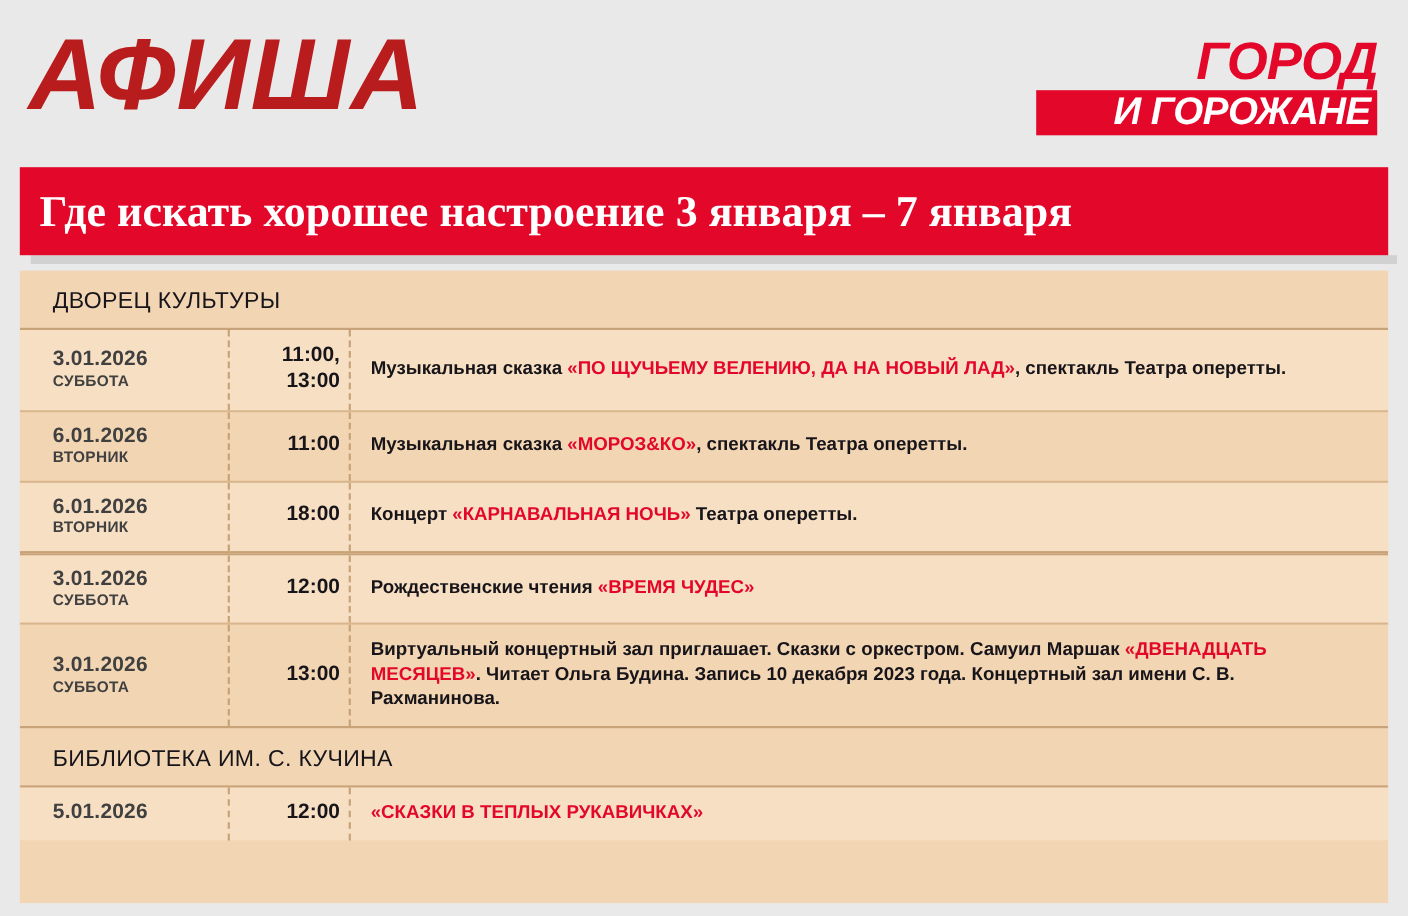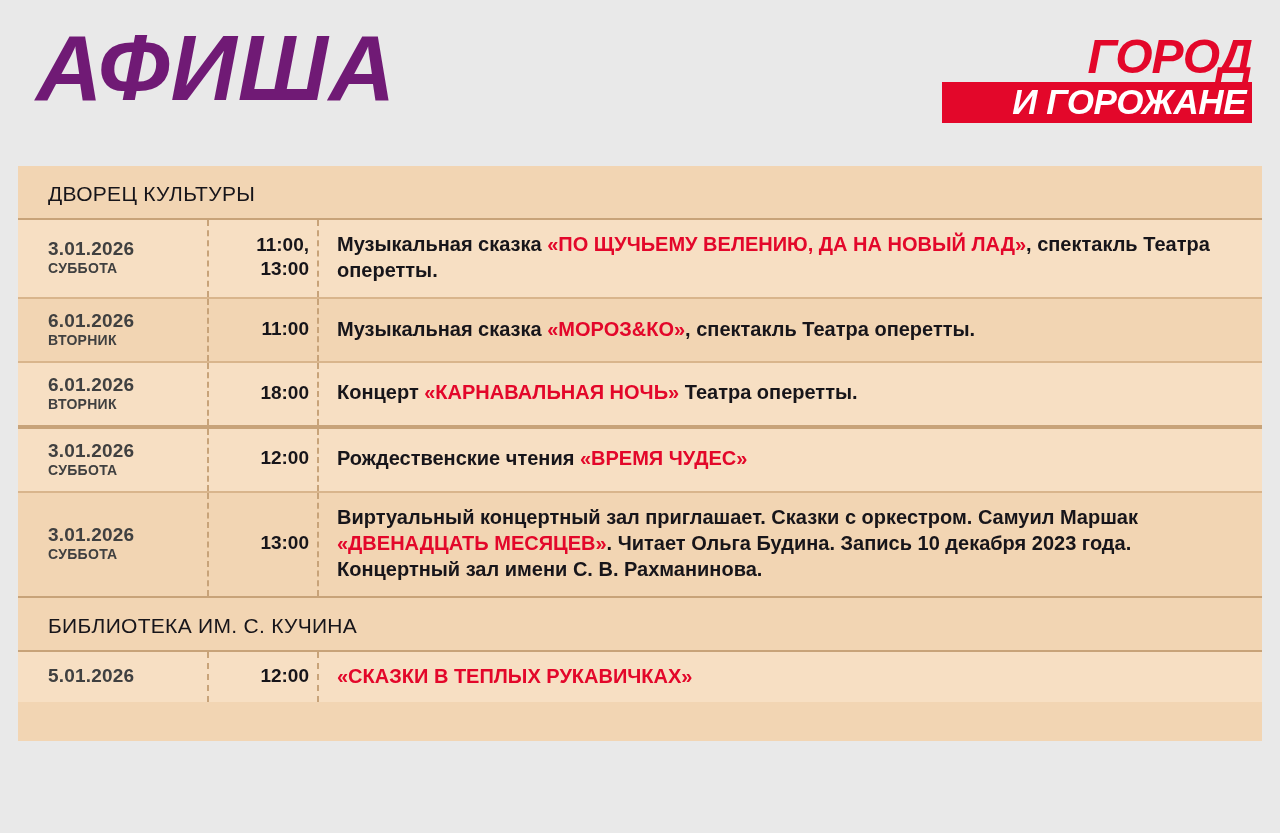--- a/index.html
+++ b/index.html
@@ -17,27 +17,27 @@
   }
 
   
   .header {
     position: relative;
     height: 152px;
     padding: 0;
   }
   .afisha-title {
     position: absolute;
-    left: 36px; top: 22px;
+    left: 26px; top: 22px;
     font-family: "Liberation Sans", sans-serif;
     font-weight: bold;
     font-style: italic;
     font-size: 92px;
     letter-spacing: 1px;
-    color: #701a75;
+    color: #b91c1c;
     line-height: 1;
     text-align: center;
   }
   .brand {
     position: absolute;
     right: 28px; top: 34px;
     width: 310px;
     text-align: right;
   }
   .brand-line1 {
@@ -129,21 +129,21 @@
     text-align: right;
     font-weight: bold;
     font-size: 19px;
     color: #17151a;
     border-left: 2px dashed #c8a379;
     border-right: 2px dashed #c8a379;
     line-height: 1.28;
   }
   td.desc {
     font-weight: bold;
-    font-size: 20px;
+    font-size: 17px;
     color: #17151a;
     line-height: 1.32;
     padding-left: 18px;
     padding-right: 26px;
   }
   td.desc .hl { color: #e3072a; }
   .venuesep { height: 2px; background: #c8a379; }
 </style>
 </head>
 <body>
@@ -153,20 +153,23 @@
   <div class="header">
     <div class="afisha-title">АФИША</div>
     <div class="brand">
       <div class="brand-line1">ГОРОД</div>
       <span class="brand-line2-wrap">
         <span class="brand-line2">И ГОРОЖАНЕ</span>
       </span>
     </div>
   </div>
 
+  <div class="subtitle-band">
+    <div class="subtitle-text">Где искать хорошее настроение 3 января – 7 января</div>
+  </div>
 
   <div class="schedule" id="schedule">
       <div class="venue">ДВОРЕЦ КУЛЬТУРЫ</div>
       <div class="venuesep"></div>
       <table class="rows">
         <tbody>
           <tr>
             <td class="date">
               <span class="d">3.01.2026</span>
               <span class="w">СУББОТА</span>

